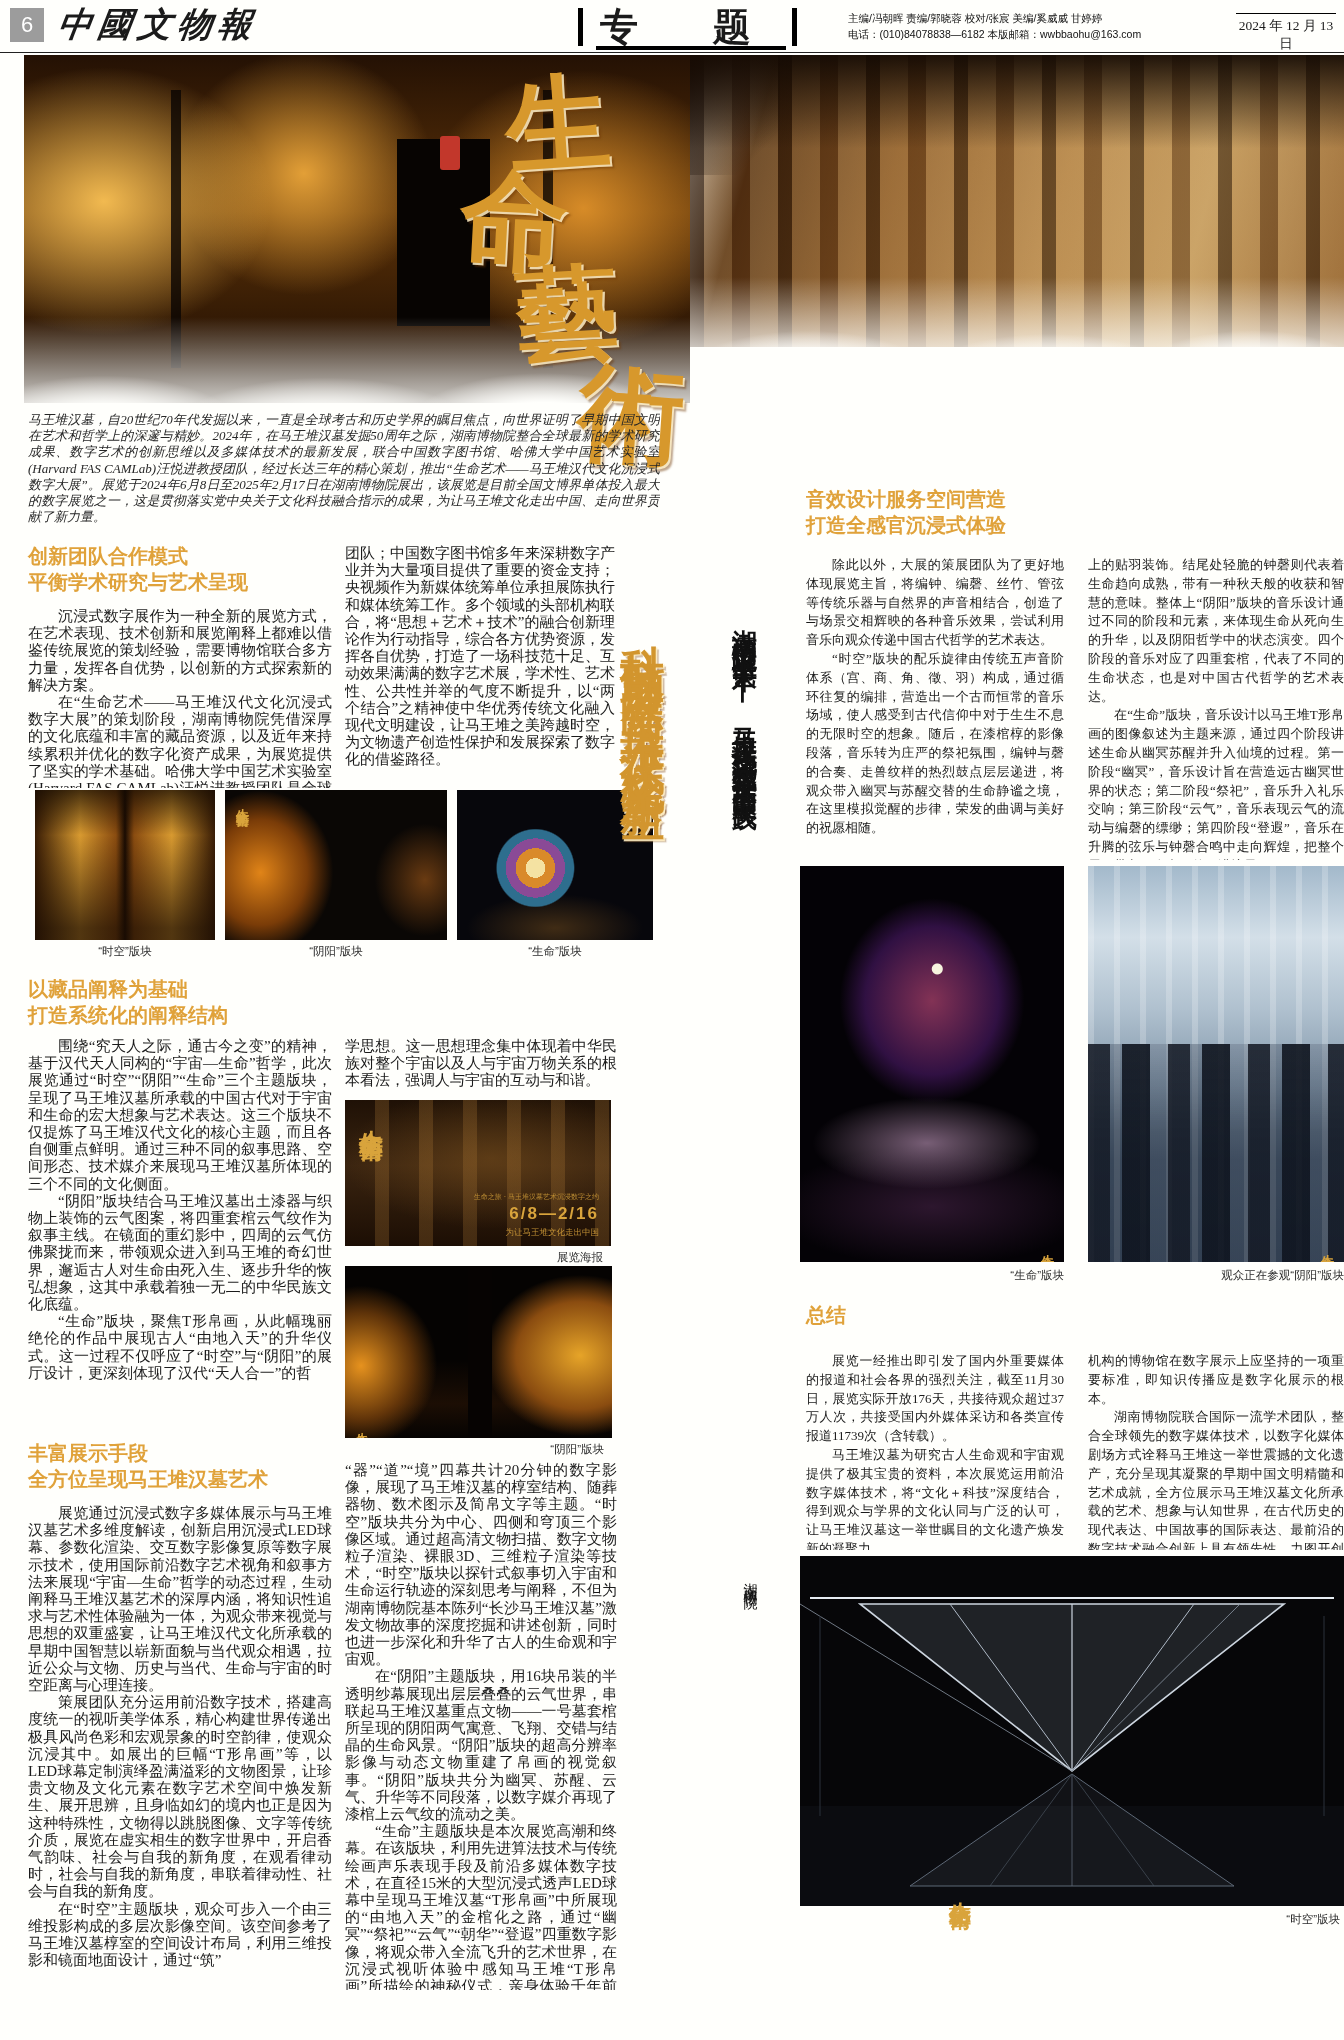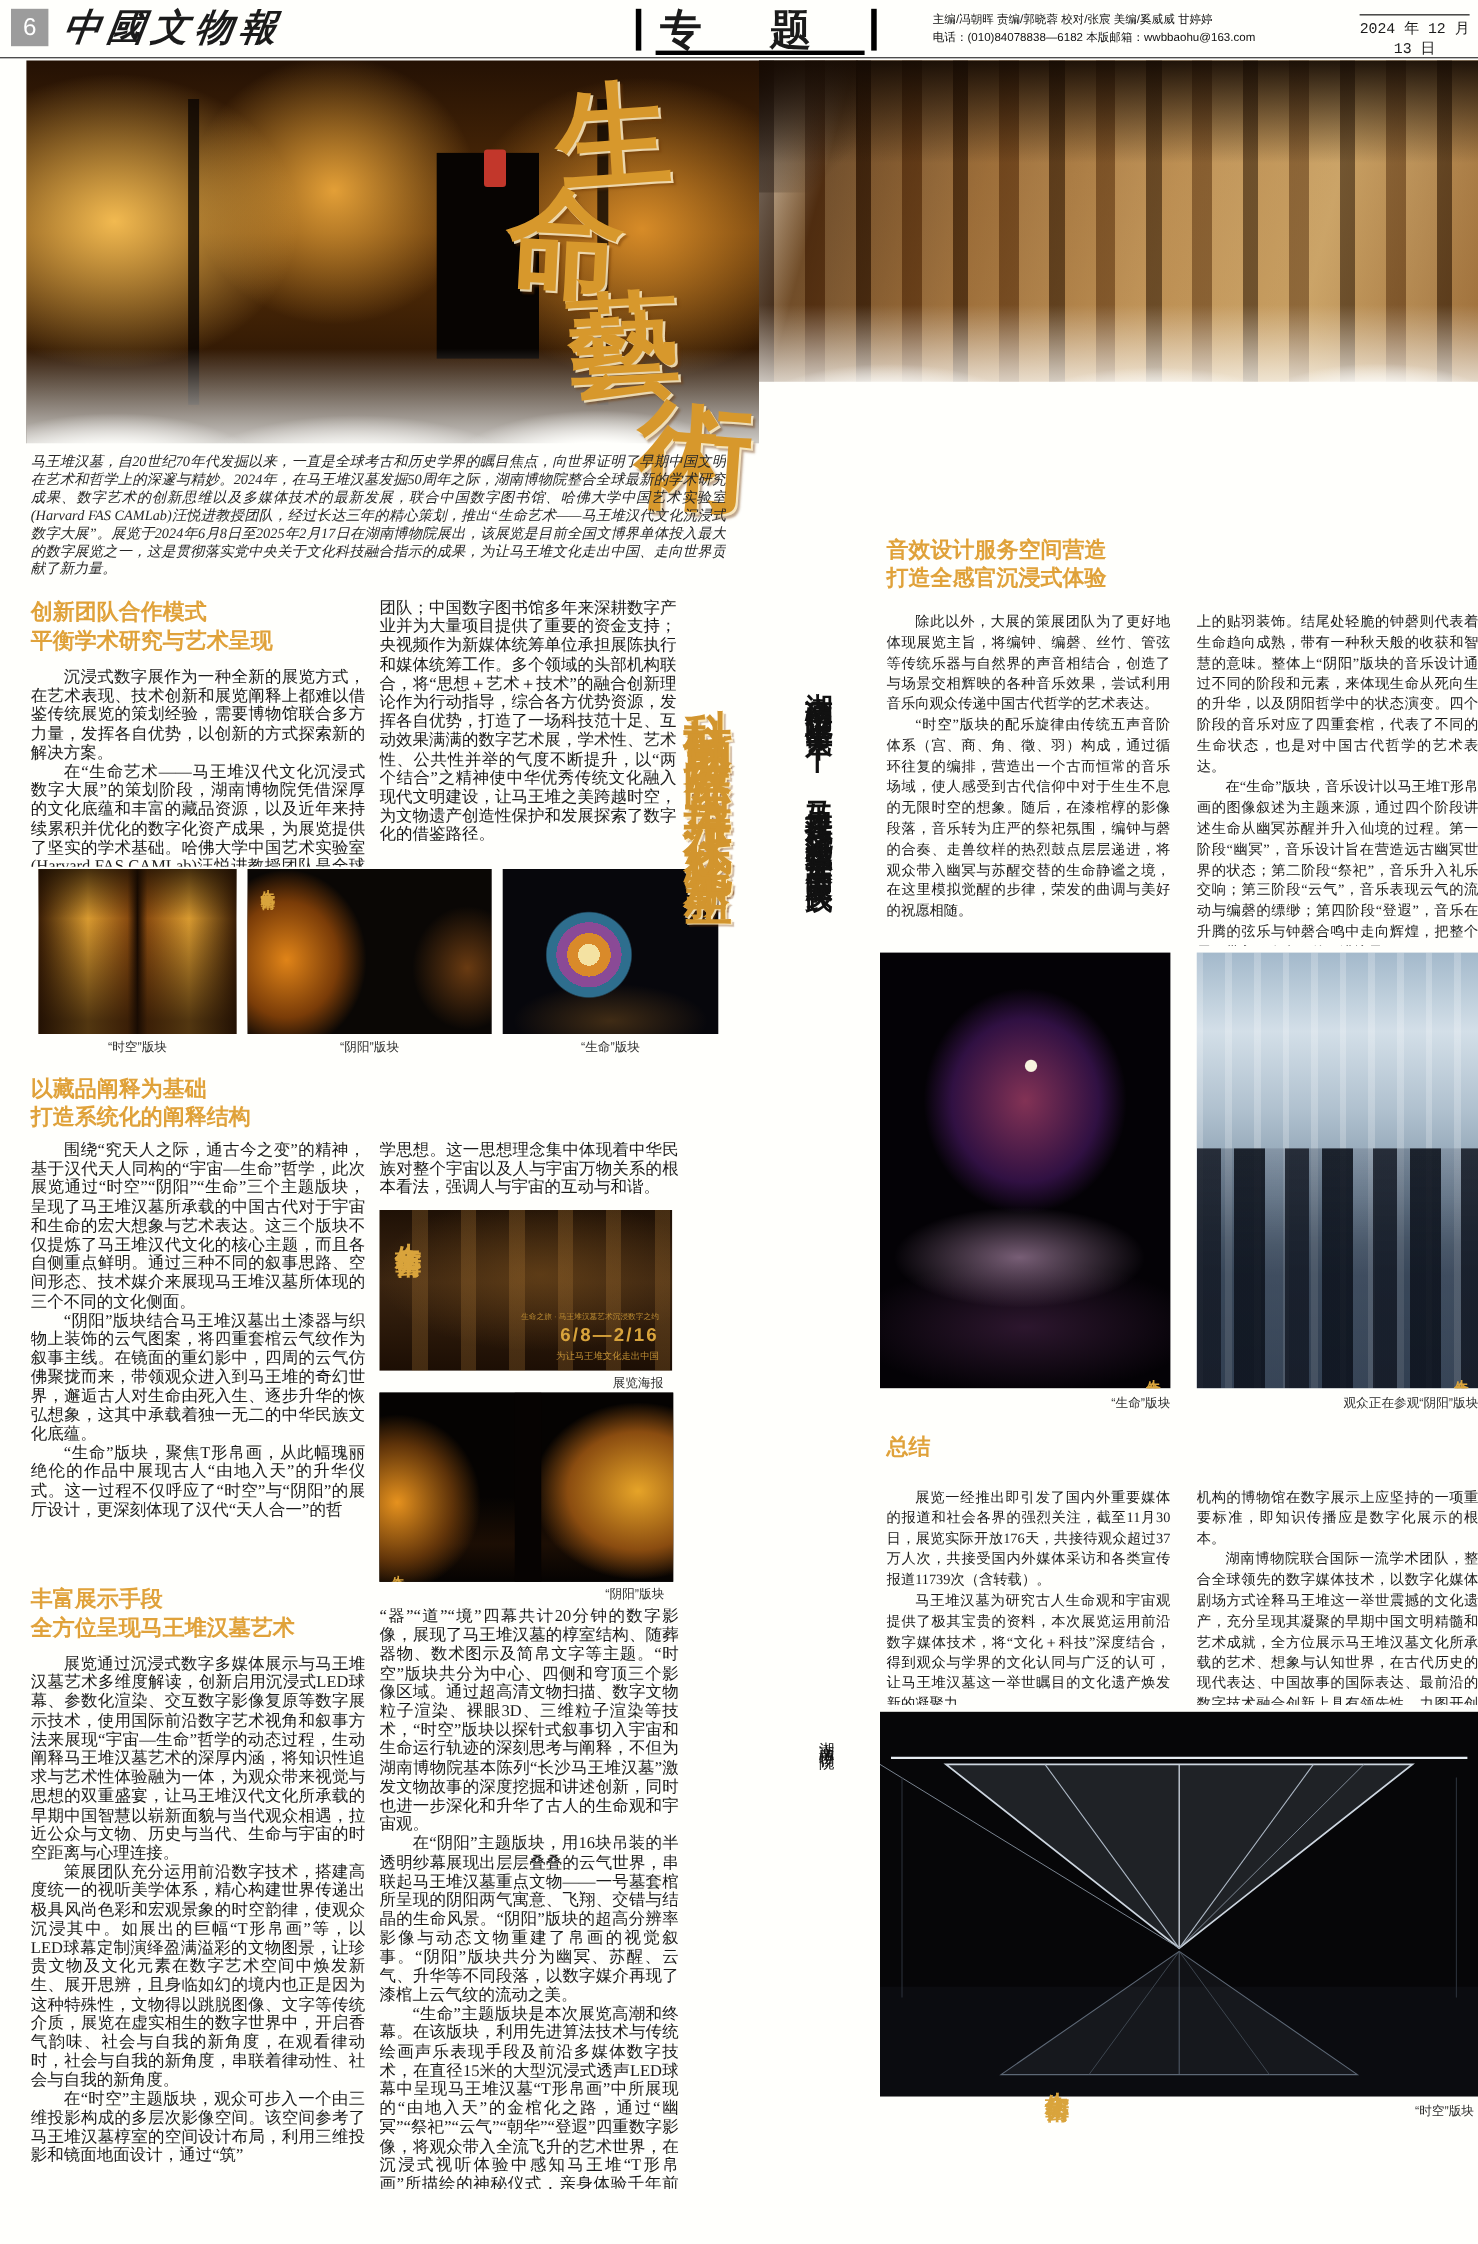--- a/index.html
+++ b/index.html
@@ -5,25 +5,25 @@
   html,body{margin:0;padding:0;background:#e8e8e4;}
   .page{position:relative;width:1344px;height:2040px;background:#fffffc;margin:0 auto;overflow:hidden;
         font-family:"Liberation Serif","DejaVu Serif",serif;color:#1b1b1b;}
   .abs{position:absolute;}
   
   .pagenum{left:10px;top:8px;width:34px;height:34px;background:#9c9c9c;color:#fff;
            font-family:"Liberation Sans",sans-serif;font-size:22px;display:flex;align-items:center;justify-content:center;}
   .masthead{left:58px;top:2px;font-size:34px;font-weight:bold;font-style:italic;letter-spacing:6px;
             transform:skewX(-8deg);font-family:"DejaVu Serif",serif;}
   .vbar{top:8px;width:5px;height:38px;background:#000;}
-  .sectitle{left:600px;top:2px;font-size:38px;font-weight:900;letter-spacing:26px;font-family:Liberation Serif, serif;}
+  .sectitle{left:600px;top:2px;font-size:38px;font-weight:900;letter-spacing:26px;font-family:Liberation Mono, monospace;}
   .sect-underline{left:596px;top:46px;width:190px;height:4px;background:#000;}
   .editors{left:848px;top:10px;width:330px;font-family:"Liberation Sans",sans-serif;font-size:10.5px;line-height:16px;color:#111;}
   .datebox{left:1236px;top:13px;width:100px;border-top:1.5px solid #000;border-bottom:1.5px solid #000;
-           font-family:Liberation Mono, monospace;font-size:13.5px;text-align:center;padding:3px 0;}
+           font-family:Liberation Serif, serif;font-size:13.5px;text-align:center;padding:3px 0;}
   .header-rule{left:0;top:52px;width:1344px;height:1px;background:#222;}
   
   .heroL{left:24px;top:55px;width:666px;height:348px;
     background:
       radial-gradient(ellipse 36% 55% at 12% 42%, rgba(250,193,84,.95), rgba(120,60,10,0) 70%),
       radial-gradient(ellipse 28% 50% at 42% 34%, rgba(243,172,60,.9), transparent 70%),
       radial-gradient(ellipse 34% 55% at 84% 44%, rgba(232,152,44,.88), transparent 72%),
       linear-gradient(180deg,#241104,#5c3208 45%,#2e1704 80%,#1a0d02);}
   .heroL .door{position:absolute;left:56%;top:24%;width:14%;height:54%;background:#070402;}
   .heroL .pillar{position:absolute;top:10%;width:10px;height:80%;background:rgba(10,5,2,.8);}

